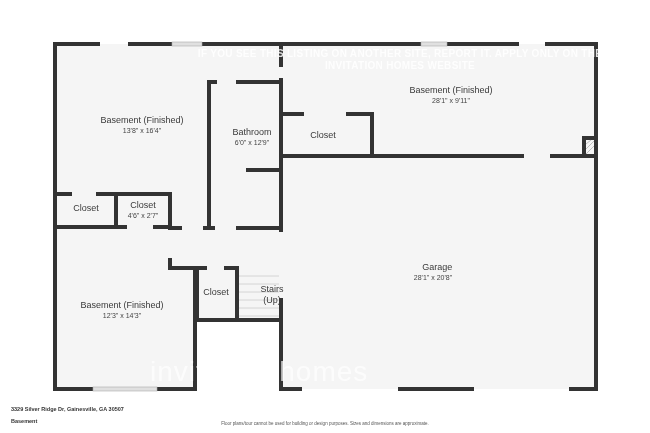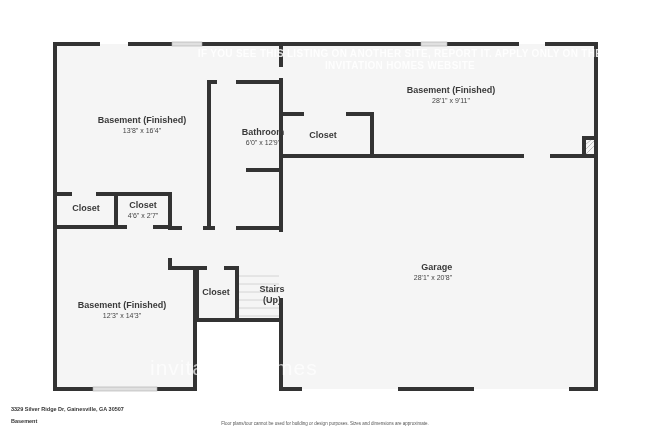--- a/index.html
+++ b/index.html
@@ -1,25 +1,25 @@
 <!DOCTYPE html>
 <html><head>
   <meta charset="utf-8">
   <style>
     html, body { margin: 0; padding: 0; background: #ffffff; }
     body { width: 650px; height: 433px; position: relative; overflow: hidden; font-family: "Liberation Sans", "DejaVu Sans", sans-serif; }
     .plan { position: absolute; left: 0; top: 0; width: 650px; height: 433px; }
     .room-label { position: absolute; text-align: center; color: #3a3a3a; transform: translate(-50%, -50%); white-space: nowrap; }
-    .room-name { font-size: 9px; font-weight: bold; display: block; line-height: 11px; }
+    .room-name { font-size: 9px; font-weight: normal; display: block; line-height: 11px; }
     .room-dim { font-size: 7px; display: block; line-height: 9px; color: #444; }
     .footer-addr { position: absolute; left: 11px; top: 406px; font-size: 5.5px; color: #333; font-weight: bold; }
     .footer-level { position: absolute; left: 11px; top: 418px; font-size: 5.5px; color: #333; font-weight: bold; }
     .footer-disclaimer { position: absolute; left: 0; width: 650px; top: 421px; font-size: 4.5px; color: #555; text-align: center; }
     .watermark-top { position: absolute; left: 190px; top: 48px; width: 420px; font-size: 10px; color: rgba(255,255,255,0.85); font-weight: bold; text-align: center; line-height: 12px; letter-spacing: 0.3px; }
-    .watermark-brand { position: absolute; left: 150px; top: 356px; font-size: 21px; color: rgba(255,255,255,0.7); letter-spacing: 1px; }
+    .watermark-brand { position: absolute; left: 150px; top: 356px; font-size: 28px; color: rgba(255,255,255,0.7); letter-spacing: 1px; }
   </style>
 </head>
 <body>
 
 <svg class="plan" width="650" height="433" viewBox="0 0 650 433" xmlns="http://www.w3.org/2000/svg">
 
   <g fill="#f5f5f5">
     <rect x="55" y="44" width="540" height="112"></rect>
     <rect x="55" y="156" width="540" height="233"></rect>
   </g>
@@ -109,21 +109,21 @@
   </g>
 </svg>
 
 <div class="watermark-top">IF YOU SEE THIS LISTING ON ANOTHER SITE, REPORT IT. APPLY ONLY ON THE INVITATION HOMES WEBSITE</div>
 <div class="watermark-brand">invitation homes</div>
 
 <div class="room-label" style="left:142px; top:125px;">
   <span class="room-name">Basement (Finished)</span>
   <span class="room-dim">13'8" x 16'4"</span>
 </div>
-<div class="room-label" style="left:263px; top:137px;">
+<div class="room-label" style="left:252px; top:137px;">
   <span class="room-name">Bathroom</span>
   <span class="room-dim">6'0" x 12'9"</span>
 </div>
 <div class="room-label" style="left:451px; top:95px;">
   <span class="room-name">Basement (Finished)</span>
   <span class="room-dim">28'1" x 9'11"</span>
 </div>
 <div class="room-label" style="left:323px; top:135px;">
   <span class="room-name">Closet</span>
 </div>

